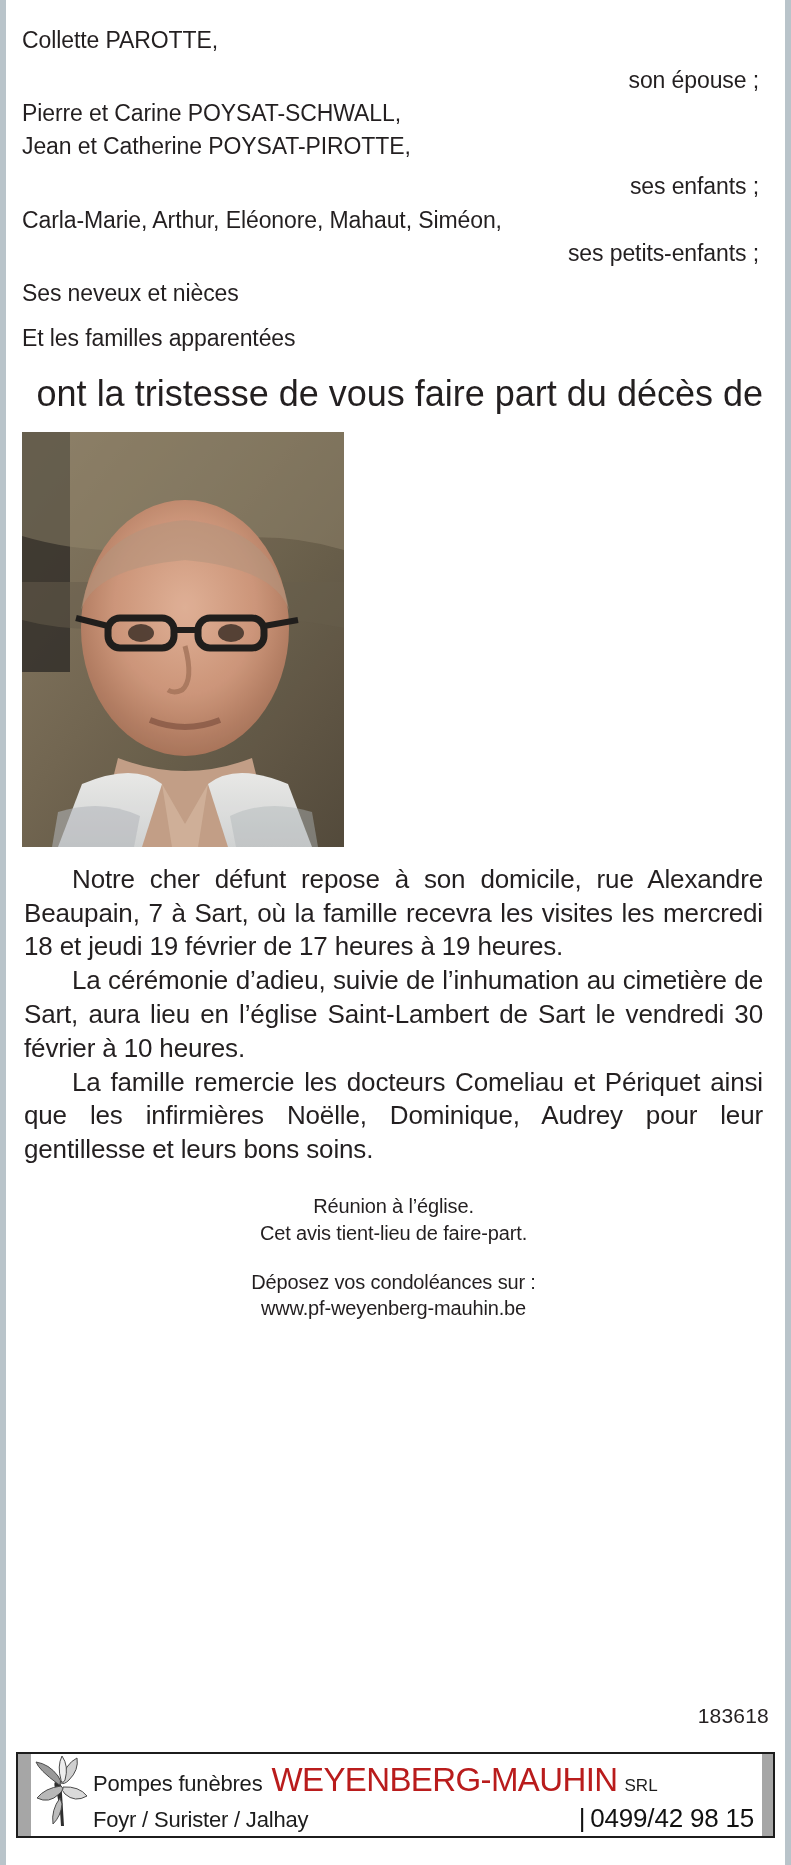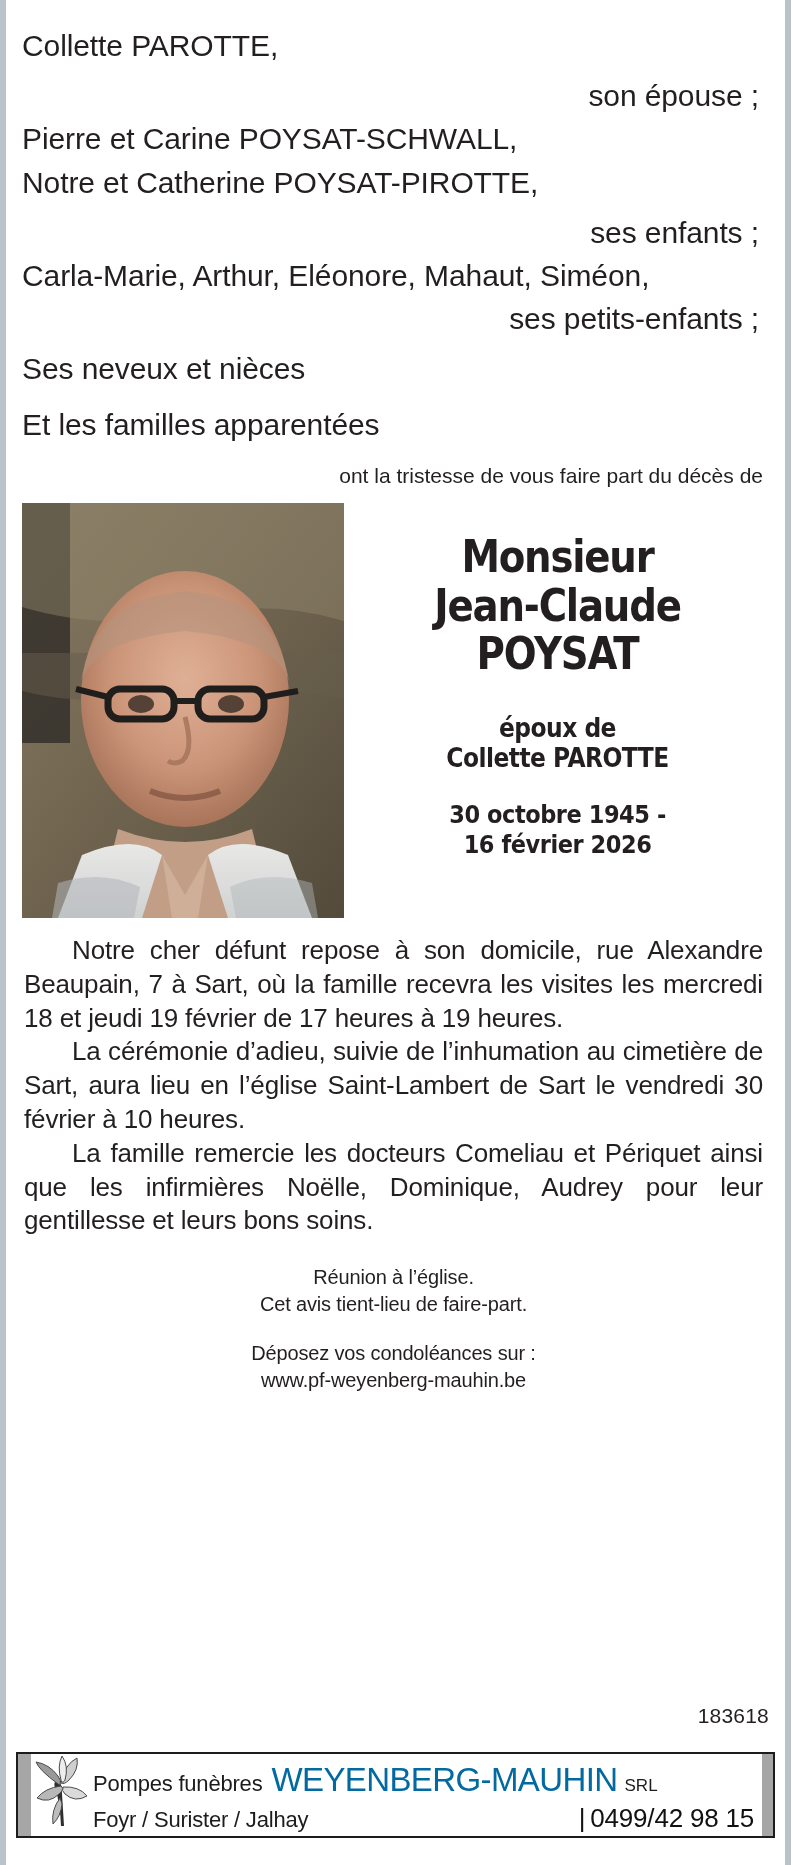--- a/index.html
+++ b/index.html
@@ -44,38 +44,38 @@
     position: absolute;
     left: 10px;
     right: 10px;
     top: 0;
     bottom: 0;
   }
 
   
   .family {
     padding: 24px 22px 0 12px;
-    font-size: 30px;
+    font-size: 23px;
     line-height: 1.44;
     color: #231f20;
     letter-spacing: -0.1px;
   }
   .fam-line {
     white-space: nowrap;
   }
   .fam-rel {
     text-align: right;
     white-space: nowrap;
   }
   .fam-gap-sm { height: 7px; }
   .fam-gap-md { height: 12px; }
 
   .lead-line {
     padding: 16px 18px 0 12px;
-    font-size: 21px;
+    font-size: 36px;
     line-height: 1.3;
     color: #231f20;
     text-align: right;
   }
 
   
   .hero {
     display: flex;
     align-items: flex-start;
     padding: 14px 16px 0 12px;
@@ -196,21 +196,21 @@
   }
   .f-row1 { padding-top: 5px; }
   .f-row2 { padding-top: 9px; }
   .f-small {
     font-size: 22px;
     color: #1c1c1c;
     letter-spacing: -0.2px;
   }
   .f-brand {
     font-size: 33px;
-    color: #0369a1;
+    color: #b91c1c;
     letter-spacing: -0.6px;
     margin-left: 9px;
   }
   .f-srl {
     font-size: 17px;
     color: #1c1c1c;
     margin-left: 7px;
     letter-spacing: 0px;
   }
   .f-places {
@@ -244,21 +244,21 @@
   <div class="edge-rule left"></div>
   <div class="edge-rule right"></div>
 
   <div class="content">
 
     <div class="family">
       <div class="fam-line">Collette PAROTTE,</div>
       <div class="fam-gap-sm"></div>
       <div class="fam-rel">son épouse ;</div>
       <div class="fam-line">Pierre et Carine POYSAT-SCHWALL,</div>
-      <div class="fam-line">Notre et Catherine POYSAT-PIROTTE,</div>
+      <div class="fam-line">Jean et Catherine POYSAT-PIROTTE,</div>
       <div class="fam-gap-sm"></div>
       <div class="fam-rel">ses enfants ;</div>
       <div class="fam-line">Carla-Marie, Arthur, Eléonore, Mahaut, Siméon,</div>
       <div class="fam-rel">ses petits-enfants ;</div>
       <div class="fam-gap-sm"></div>
       <div class="fam-line">Ses neveux et nièces</div>
       <div class="fam-gap-md"></div>
       <div class="fam-line">Et les familles apparentées</div>
     </div>
 
@@ -302,29 +302,20 @@
           <path d="M96 326 Q163 352 230 326 L252 415 H74 Z" fill="#caa58c"></path>
           <path d="M60 352 Q112 330 140 352 L120 415 H36 Z" fill="url(#shirt)"></path>
           <path d="M266 352 Q214 330 186 352 L206 415 H290 Z" fill="url(#shirt)"></path>
           <path d="M140 352 L163 392 L186 352 L176 415 H150 Z" fill="#d8b79f"></path>
           <path d="M36 380 Q80 366 118 384 L112 415 H30 Z" fill="#b9bec2" opacity="0.55"></path>
           <path d="M290 380 Q246 366 208 384 L214 415 H296 Z" fill="#b9bec2" opacity="0.45"></path>
           <rect x="0" y="0" width="322" height="415" fill="#000" opacity="0.04"></rect>
         </svg>
       </div>
 
-      <div class="nameblock">
-        <div class="name-main">Monsieur</div>
-        <div class="name-main">Jean-Claude</div>
-        <div class="name-main">POYSAT</div>
-        <div class="name-sub">époux de</div>
-        <div class="name-sub" style="margin-top:0">Collette PAROTTE</div>
-        <div class="name-dates">30 octobre 1945 -</div>
-        <div class="name-dates" style="margin-top:0">16 février 2026</div>
-      </div>
 
     </div>
 
     <div class="body">
       <p>Notre cher défunt repose à son domicile, rue Alexandre Beaupain, 7 à Sart, où la famille recevra les visites les mercredi 18 et jeudi 19 février de 17 heures à 19 heures.</p>
       <p>La cérémonie d’adieu, suivie de l’inhumation au cimetière de Sart, aura lieu en l’église Saint-Lambert de Sart le vendredi 30 février à 10 heures.</p>
       <p>La famille remercie les docteurs Comeliau et Périquet ainsi que les infirmières Noëlle, Dominique, Audrey pour leur gentillesse et leurs bons soins.</p>
     </div>
 
     <div class="centered">

